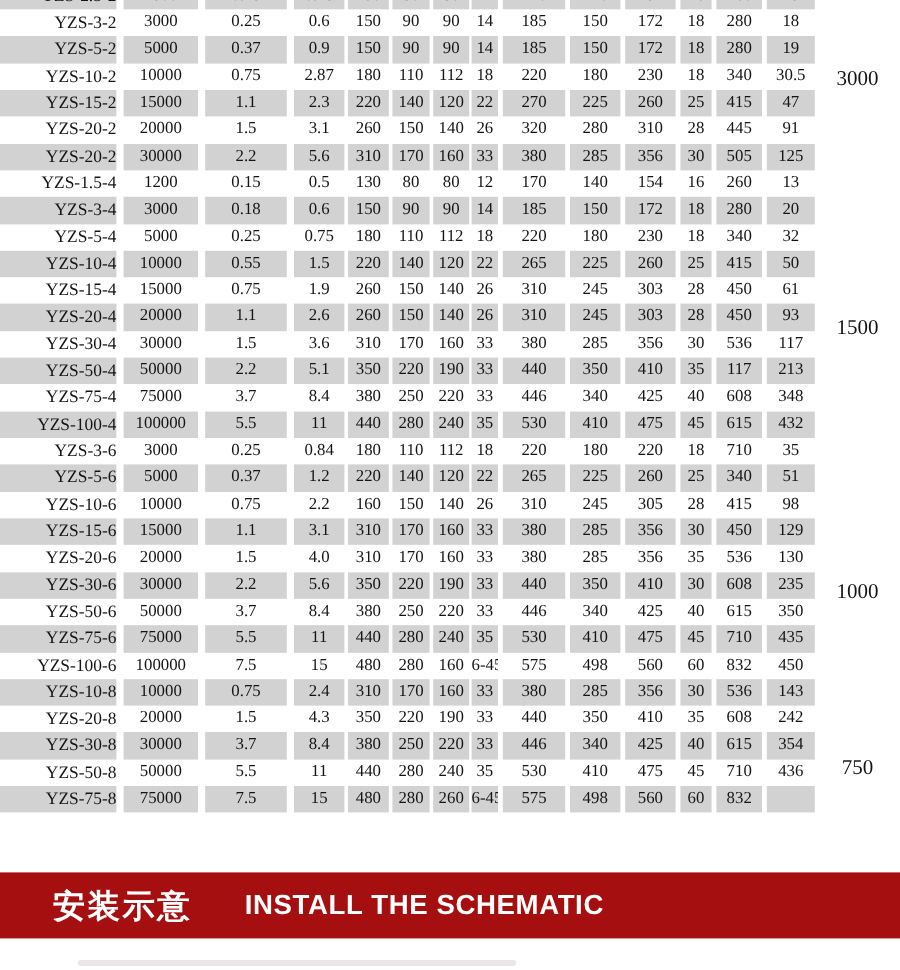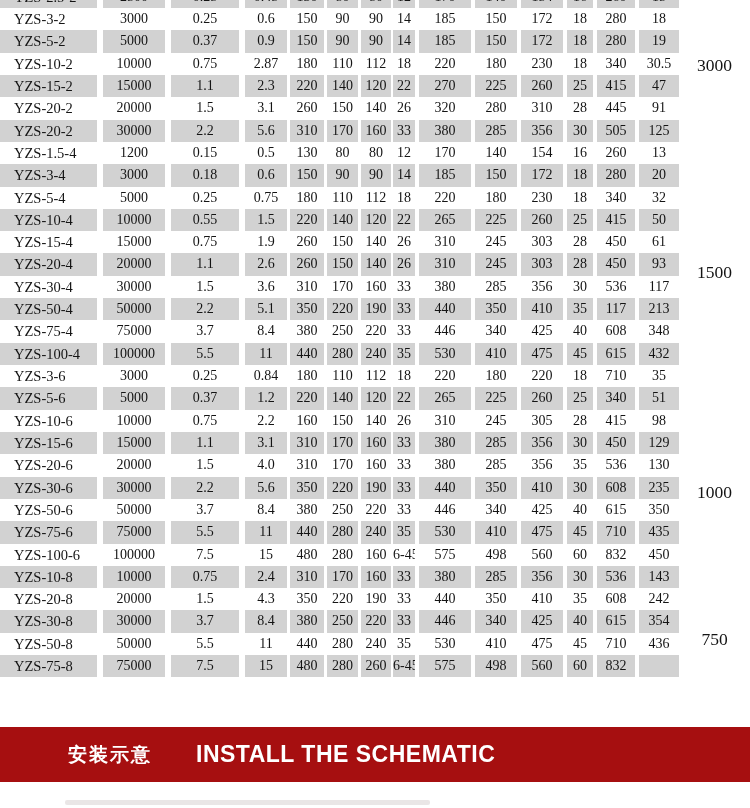--- a/index.html
+++ b/index.html
@@ -4,21 +4,21 @@
 <style>
   html,body{margin:0;padding:0;background:#ffffff;}
   .page{position:relative;width:750px;height:808px;background:#fff;overflow:hidden;
         font-family:"Liberation Serif", serif;color:#141414;}
 
   
   .spec-table{position:relative;width:750px;height:700px;}
   .row{display:flex;height:22.32px;line-height:22.32px;font-size:14px;}
   .row .cell{box-sizing:border-box;text-align:center;white-space:nowrap;overflow:hidden;background:transparent;}
   .row.shaded .cell{background:#d2d2d2;}
-  .row > :nth-child(1){width:97px;margin-right:6px;text-align:left;padding-left:14px;font-size:14.5px;}
+  .row > :nth-child(1){width:97px;margin-right:6px;text-align:right;padding-left:14px;font-size:14.5px;}
   .row > :nth-child(2){width:62px;margin-right:6px;}
   .row > :nth-child(3){width:68px;margin-right:6px;}
   .row > :nth-child(4){width:42px;margin-right:3px;}
   .row > :nth-child(5){width:34px;margin-right:3px;}
   .row > :nth-child(6){width:31px;margin-right:3px;}
   .row > :nth-child(7){width:30px;margin-right:2px;}
   .row > :nth-child(8){width:22px;margin-right:4px;}
   .row > :nth-child(9){width:52px;margin-right:4px;}
   .row > :nth-child(10){width:42px;margin-right:4px;}
   .row > :nth-child(11){width:42px;margin-right:4px;}
@@ -32,21 +32,21 @@
   
   .speed-col{position:absolute;top:0;right:0;width:71px;height:700px;}
   .speed-label{position:absolute;left:0;width:71px;height:23px;line-height:23px;
                text-align:center;font-size:17.5px;color:#141414;}
   .sg0{top:54px;} .sg1{top:261px;} .sg2{top:469px;margin-top:12px;} .sg3{top:628px;}
 
   
   .banner{position:absolute;top:727px;left:0;width:750px;height:55px;background:#a60f10;
           display:flex;align-items:center;}
   .banner-zh{font-family:"Liberation Sans", sans-serif;font-weight:bold;color:#ffffff;
-             font-size:19px;margin-left:68px;letter-spacing:2px;}
+             font-size:27px;margin-left:44px;letter-spacing:2px;}
   .banner-en{font-family:"Liberation Sans", sans-serif;font-weight:bold;color:#ffffff;
              font-size:23px;margin-left:44px;letter-spacing:0.5px;}
 
   
   .schematic-edge{position:absolute;top:800px;left:65px;width:365px;height:5px;
                   background:#e3dddd;opacity:0.75;border-radius:2px;}
 </style>
 </head>
 <body>
 

